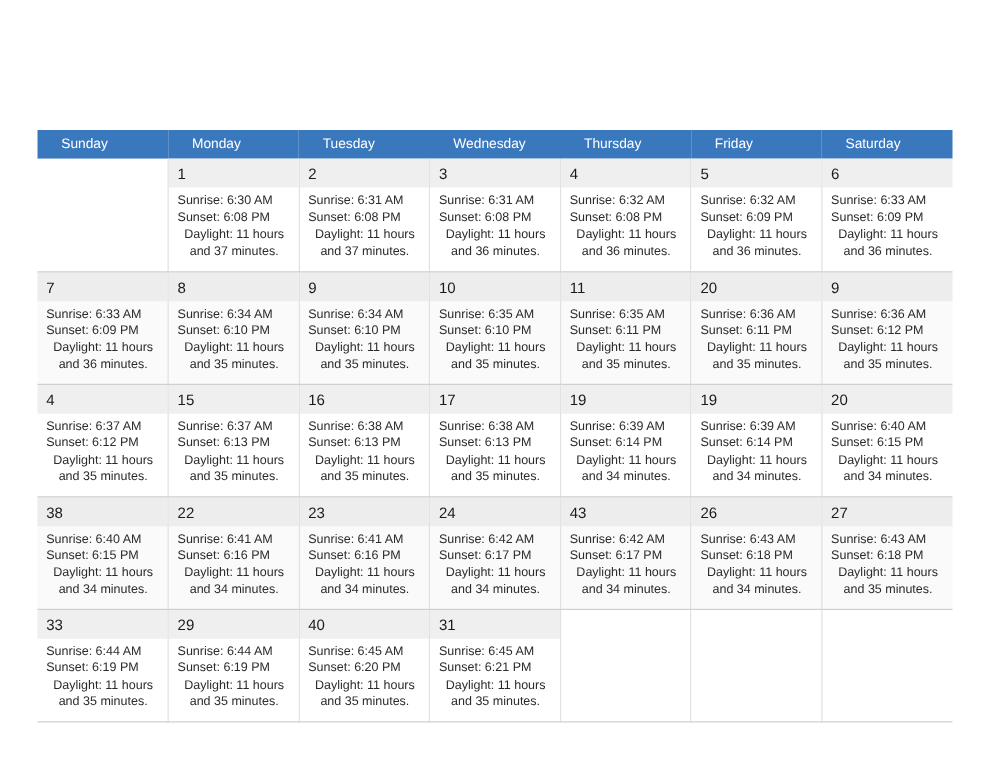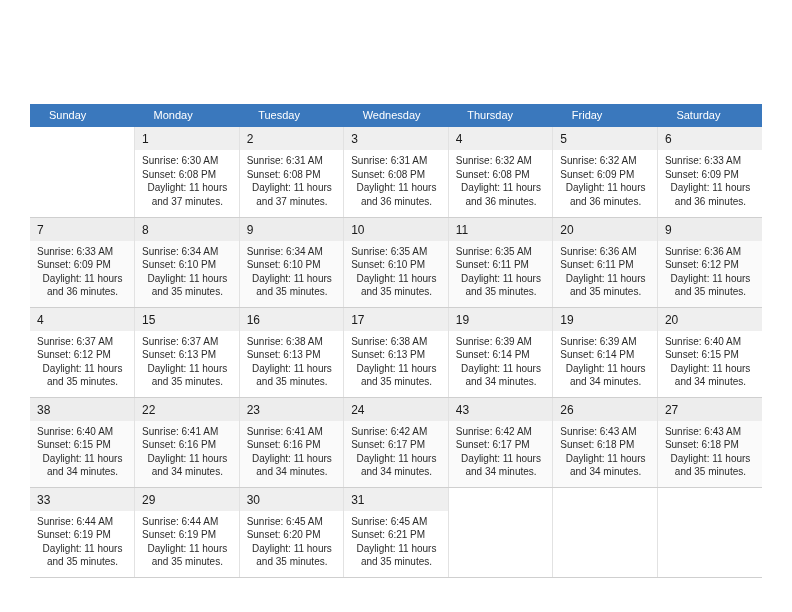--- a/index.html
+++ b/index.html
@@ -482,21 +482,21 @@
               <div class="daynum daynum-band">29</div>
               <div class="info">
                 <div>Sunrise: 6:44 AM</div>
                 <div>Sunset: 6:19 PM</div>
                 <div class="daylight">Daylight: 11 hours and 35 minutes.</div>
               </div>
             </div>
           </td>
           <td>
             <div class="cell-inner">
-              <div class="daynum daynum-band">30</div>
+              <div class="daynum daynum-band">40</div>
               <div class="info">
                 <div>Sunrise: 6:45 AM</div>
                 <div>Sunset: 6:20 PM</div>
                 <div class="daylight">Daylight: 11 hours and 35 minutes.</div>
               </div>
             </div>
           </td>
           <td>
             <div class="cell-inner">
               <div class="daynum daynum-band">31</div>

